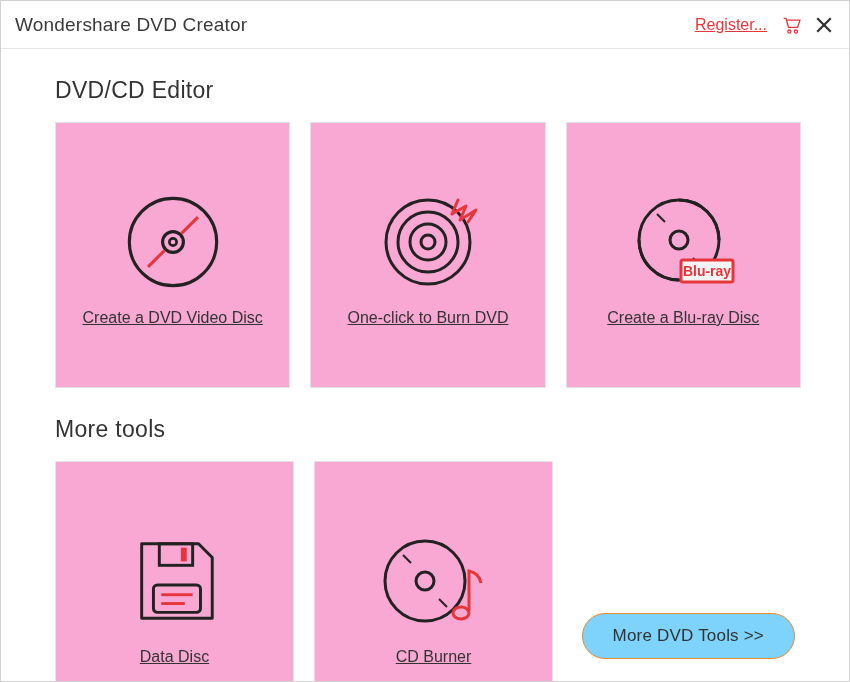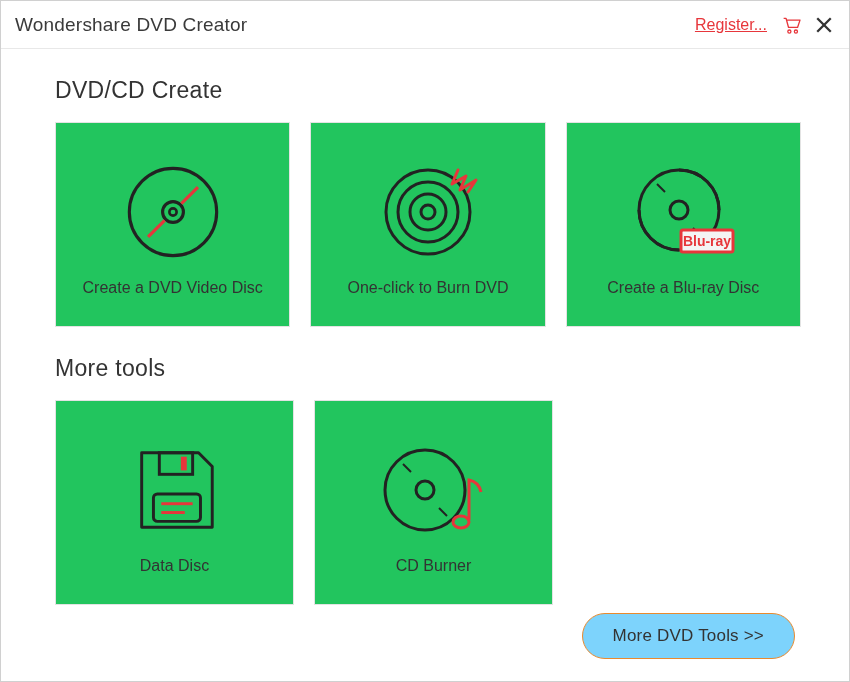--- a/index.html
+++ b/index.html
@@ -53,28 +53,29 @@
       margin-bottom: 18px;
       letter-spacing: 0.3px;
     }
     .section-other { margin-top: 28px; }
     .tile-row {
       display: flex;
       gap: 20px;
     }
     .tile {
       width: 239px;
-      height: 205px;
-      background: #22c55e;
+      height: 266px;
+      background: #f9a8d4;
       border: 1px solid #e3e3e3;
       display: flex;
       flex-direction: column;
       align-items: center;
       justify-content: center;
       cursor: pointer;
+      text-decoration: underline;
     }
     .tile-icon {
       height: 118px;
       display:flex;
       align-items:center;
       justify-content:center;
     }
     .tile-label {
       margin-top: 8px;
       font-size: 16px;
@@ -112,21 +113,21 @@
       <svg width="18" height="18" viewBox="0 0 16 16">
         <line x1="2" y1="2" x2="14" y2="14" stroke="#333" stroke-width="2"></line>
         <line x1="14" y1="2" x2="2" y2="14" stroke="#333" stroke-width="2"></line>
       </svg>
     </span>
   </div>
 </div>
 
 <div class="content">
 
-  <div class="section-title">DVD/CD Create</div>
+  <div class="section-title">DVD/CD Editor</div>
   <div class="tile-row">
 
     <div class="tile">
       <div class="tile-icon">
         <svg width="104" height="104" viewBox="0 0 100 100">
           <circle cx="50" cy="50" r="42" fill="none" stroke="#222" stroke-width="3"></circle>
           <circle cx="50" cy="50" r="10" fill="none" stroke="#222" stroke-width="3"></circle>
           <circle cx="50" cy="50" r="3.5" fill="none" stroke="#222" stroke-width="2.5"></circle>
           <line x1="26" y1="74" x2="42" y2="58" stroke="#e7363b" stroke-width="3"></line>
           <line x1="58" y1="42" x2="74" y2="26" stroke="#e7363b" stroke-width="3"></line>

